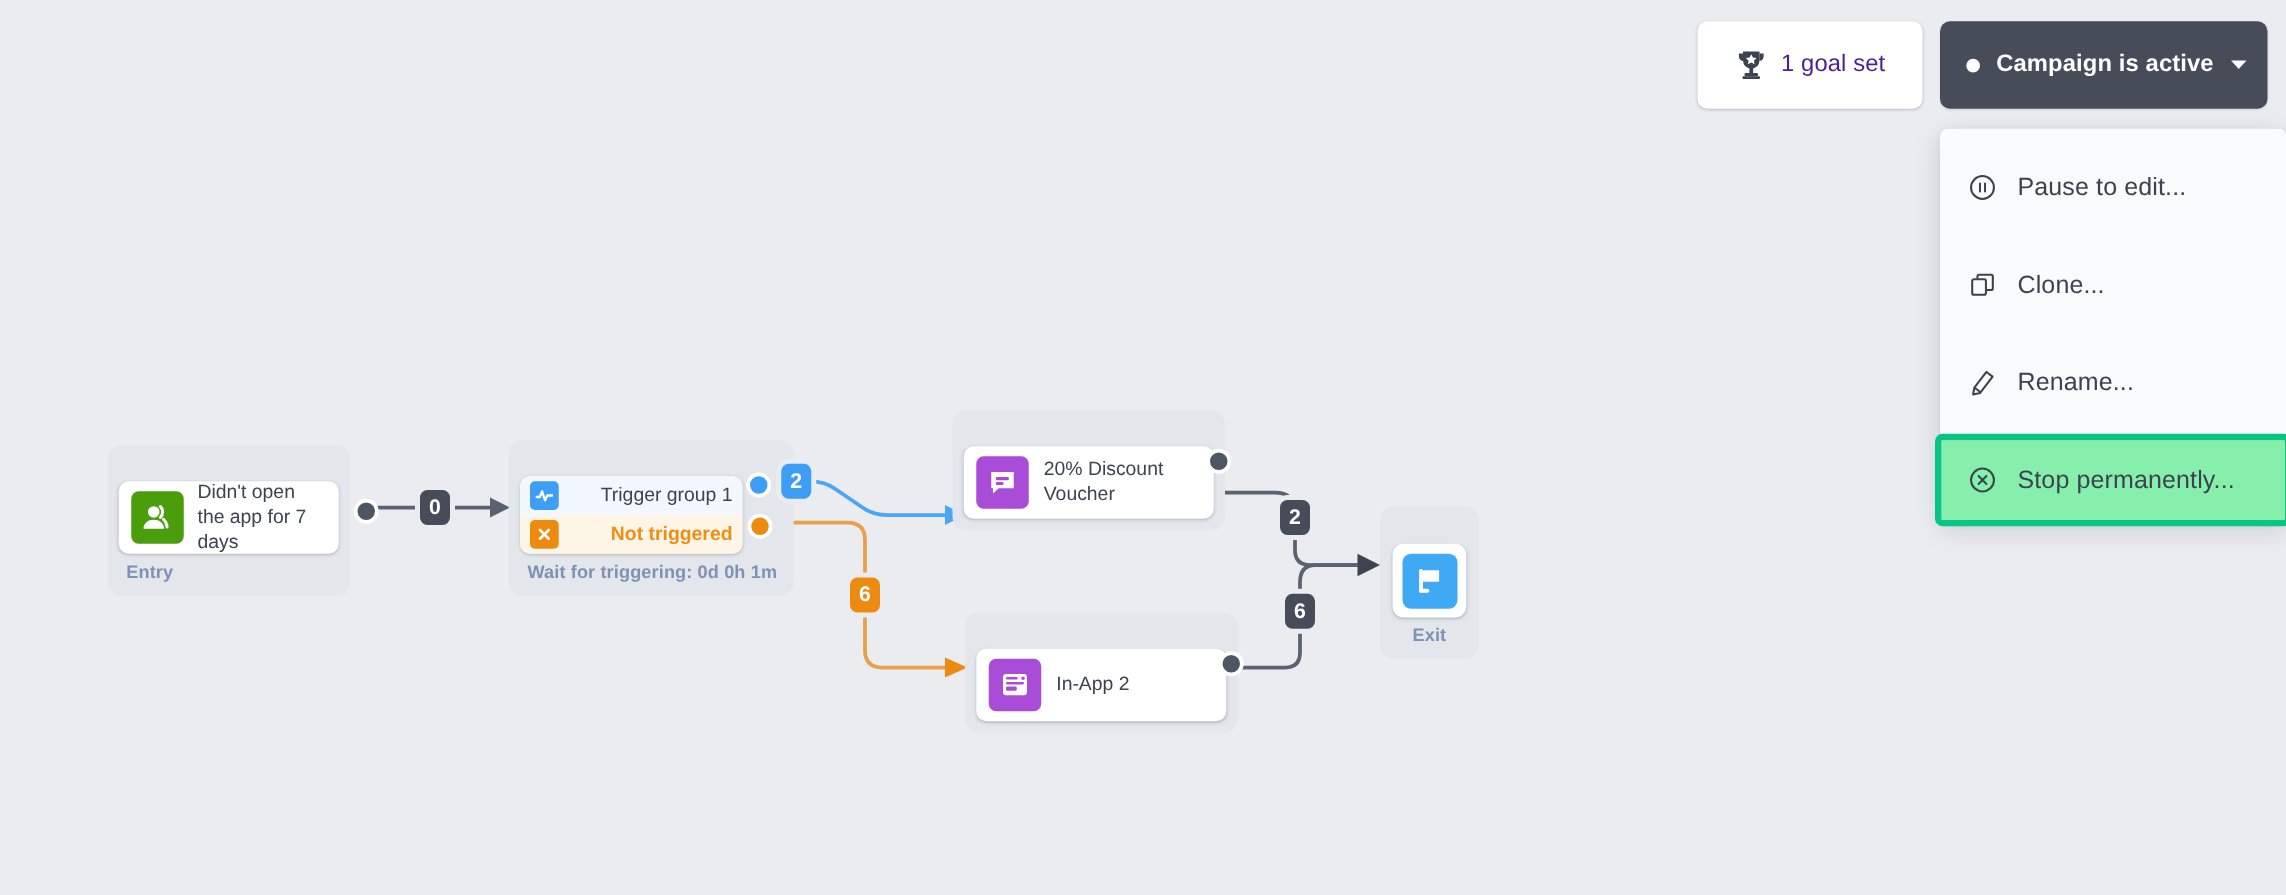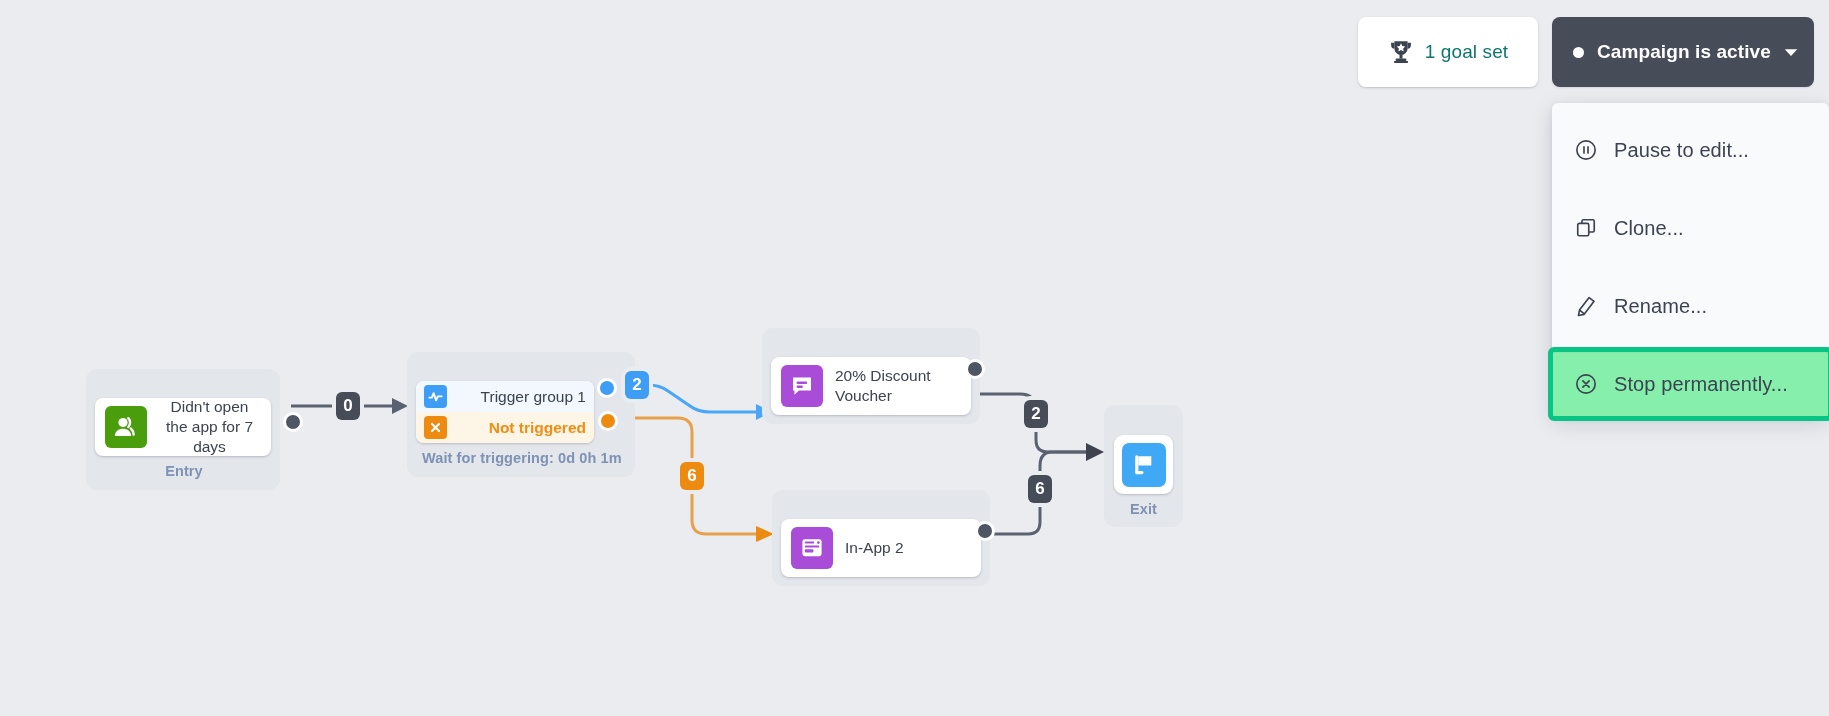--- a/index.html
+++ b/index.html
@@ -16,21 +16,21 @@
   
   .goal-chip {
     position: absolute; left: 1358px; top: 17px;
     width: 180px; height: 70px;
     background: #ffffff; border-radius: 8px;
     box-shadow: 0 1px 3px rgba(16,24,40,.14), 0 1px 1px rgba(16,24,40,.06);
     display: flex; align-items: center; justify-content: center;
     gap: 11px; cursor: pointer;
   }
   .goal-chip .label {
-    font-size: 19px; color: #0f766e; font-weight: 400; letter-spacing: .1px;
+    font-size: 19px; color: #4c1d95; font-weight: 400; letter-spacing: .1px;
   }
   .trophy { width: 26px; height: 24px; display:block; }
 
   .status-btn {
     position: absolute; left: 1552px; top: 17px;
     width: 262px; height: 70px;
     background: #474d58; border-radius: 8px;
     display: flex; align-items: center; gap: 13px;
     padding: 0 19px 0 21px; cursor: pointer;
     box-shadow: 0 1px 2px rgba(16,24,40,.10);
@@ -155,21 +155,21 @@
 
       <path d="M 613 418 L 678 418 Q 692 418 692 432 L 692 520 Q 692 534 706 534 L 762 534" stroke="#e8a14a" stroke-width="3" fill="none"></path>
       <path d="M 756 526 L 774 534 L 756 542 Z" fill="#ed8b10"></path>
 
       <path d="M 972 394 L 1020 394 Q 1036 394 1036 410 L 1036 440 Q 1036 452 1048 452 L 1092 452" stroke="#5a6271" stroke-width="3" fill="none"></path>
 
       <path d="M 984 534 L 1028 534 Q 1040 534 1040 522 L 1040 466 Q 1040 452 1052 452 L 1092 452" stroke="#5a6271" stroke-width="3" fill="none"></path>
       <path d="M 1086 443 L 1104 452 L 1086 461 Z" fill="#3d4450"></path>
     </svg>
 
-    <div class="node-wrap" id="node-entry" style="left:86px; top:369px;text-align:center;">
+    <div class="node-wrap" id="node-entry" style="left:86px; top:356px;">
       <div class="node-frame">
         <div class="node-card">
           <span class="sq-icon" style="background:#4a9e0c;">
             <svg width="26" height="24" viewBox="0 0 26 24" fill="#fff">
               <circle cx="10" cy="7.5" r="4.6"></circle>
               <path d="M1.8 21c0-4.6 3.7-7.3 8.2-7.3s8.2 2.7 8.2 7.3z"></path>
               <path d="M15.3 3.2a6.3 6.3 0 0 1 0 8.8" stroke="#fff" stroke-width="2.4" fill="none" stroke-linecap="round"></path>
               <path d="M17.8 13.4a8.6 8.6 0 0 1 2.8 6.2" stroke="#fff" stroke-width="2.4" fill="none" stroke-linecap="round"></path>
             </svg>
           </span>

